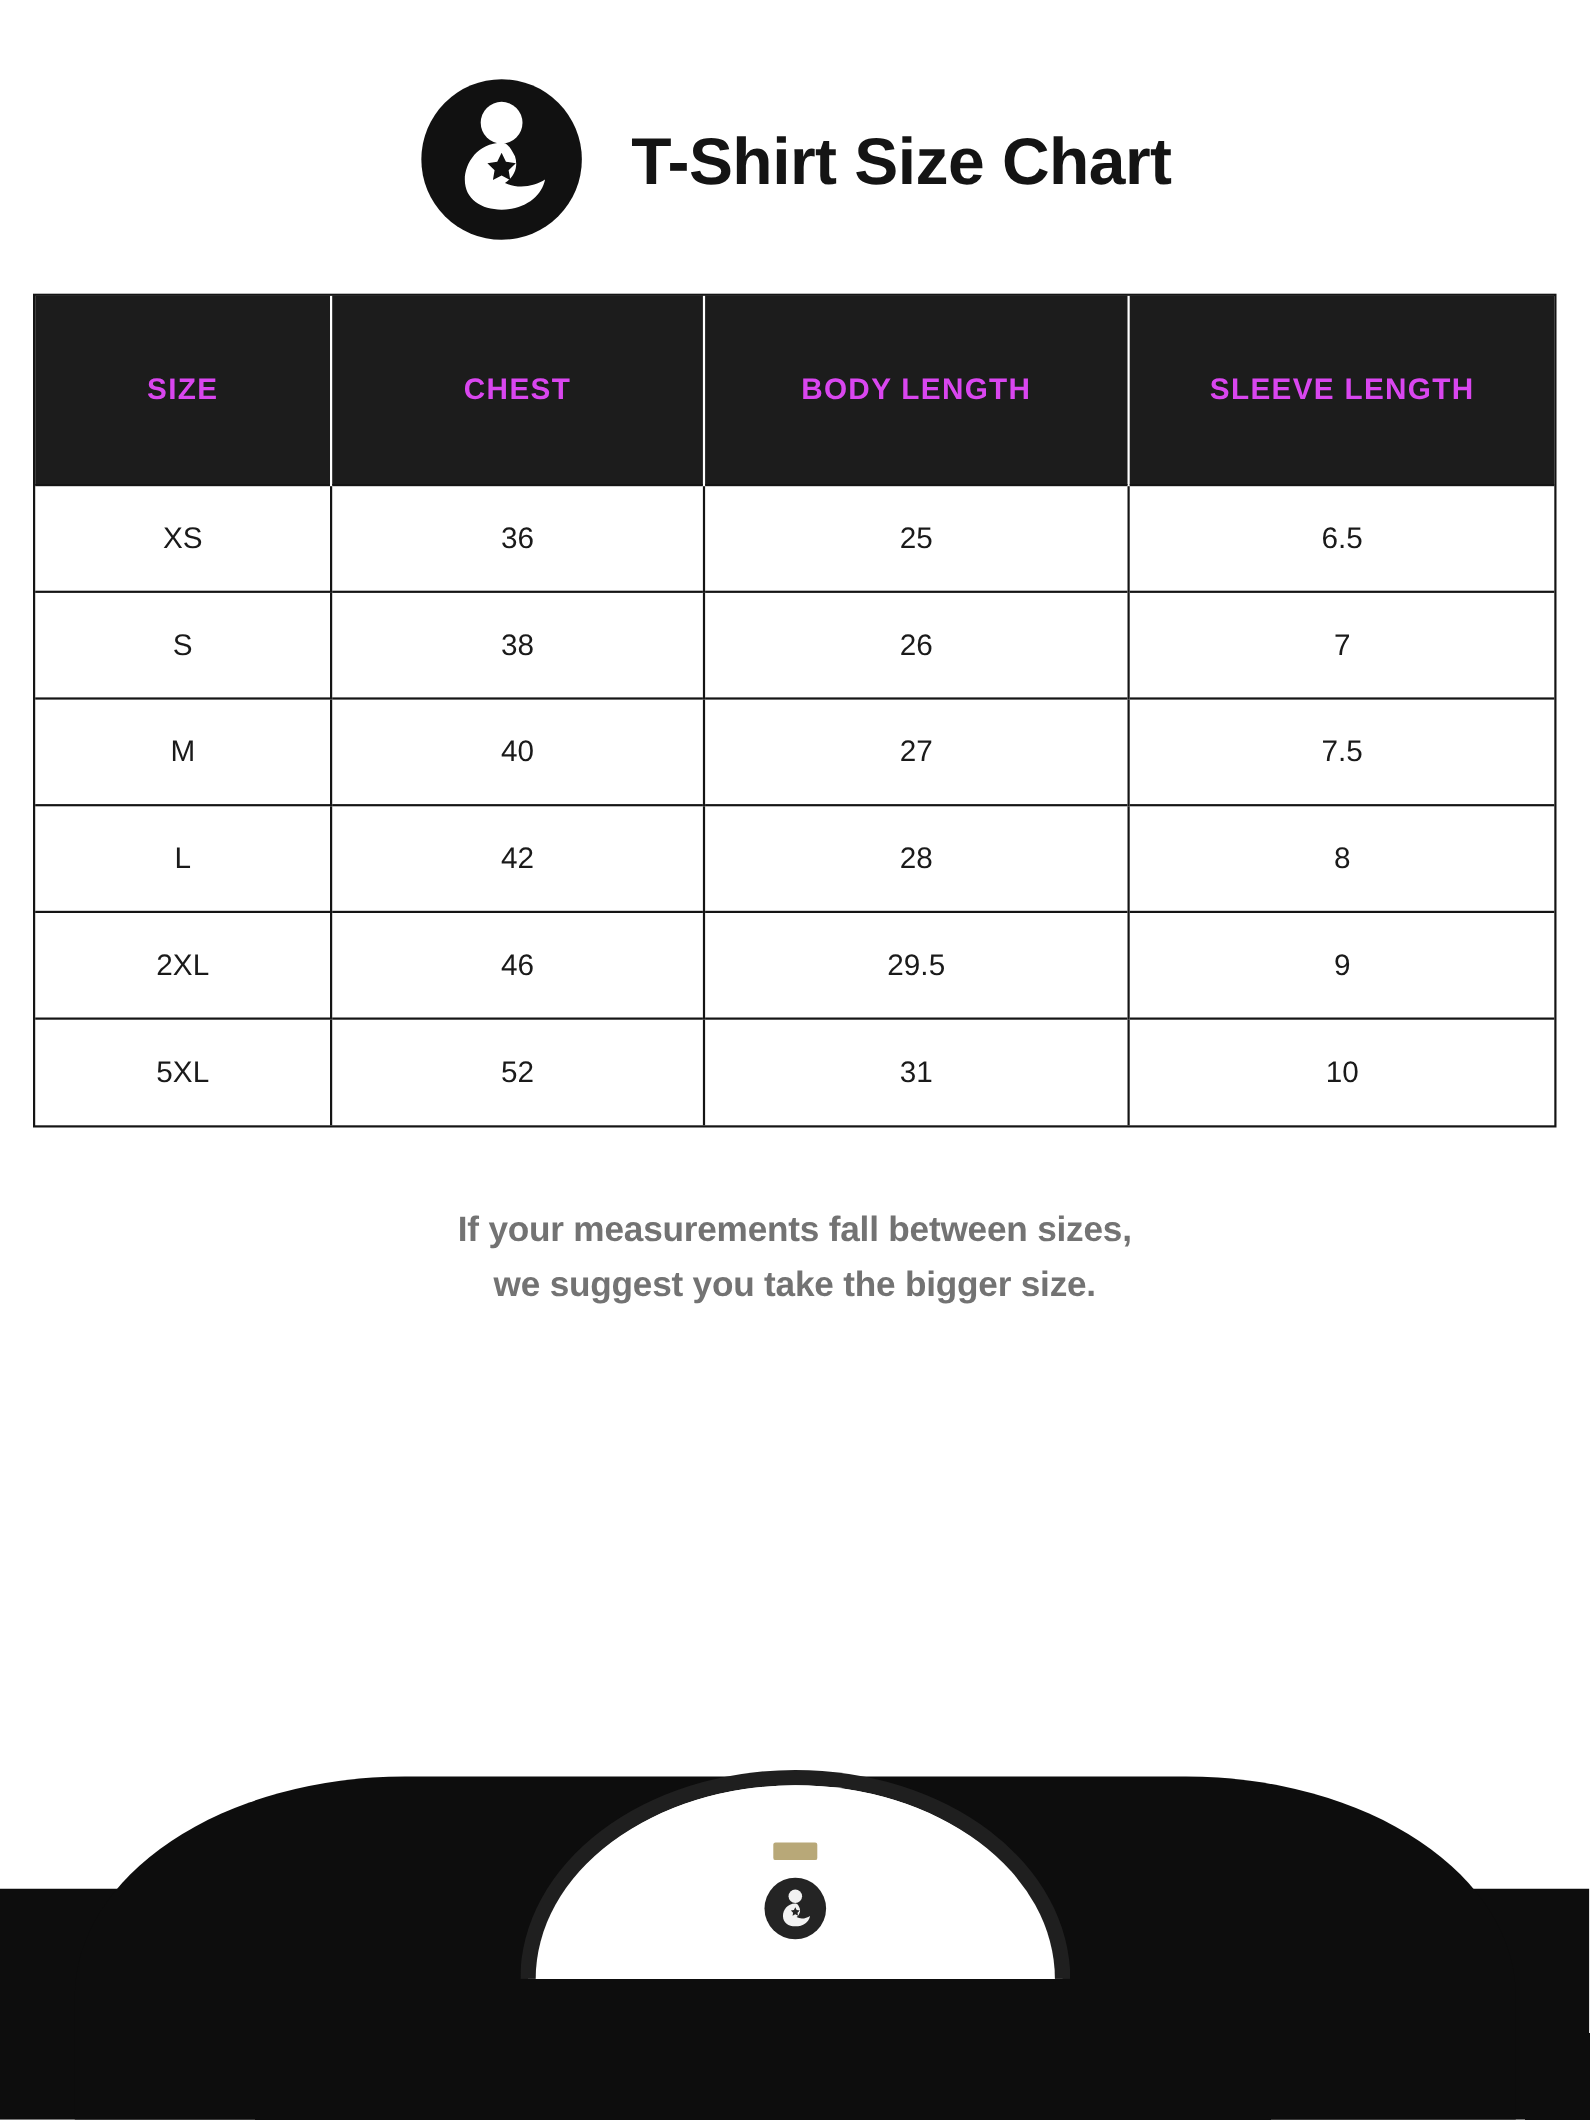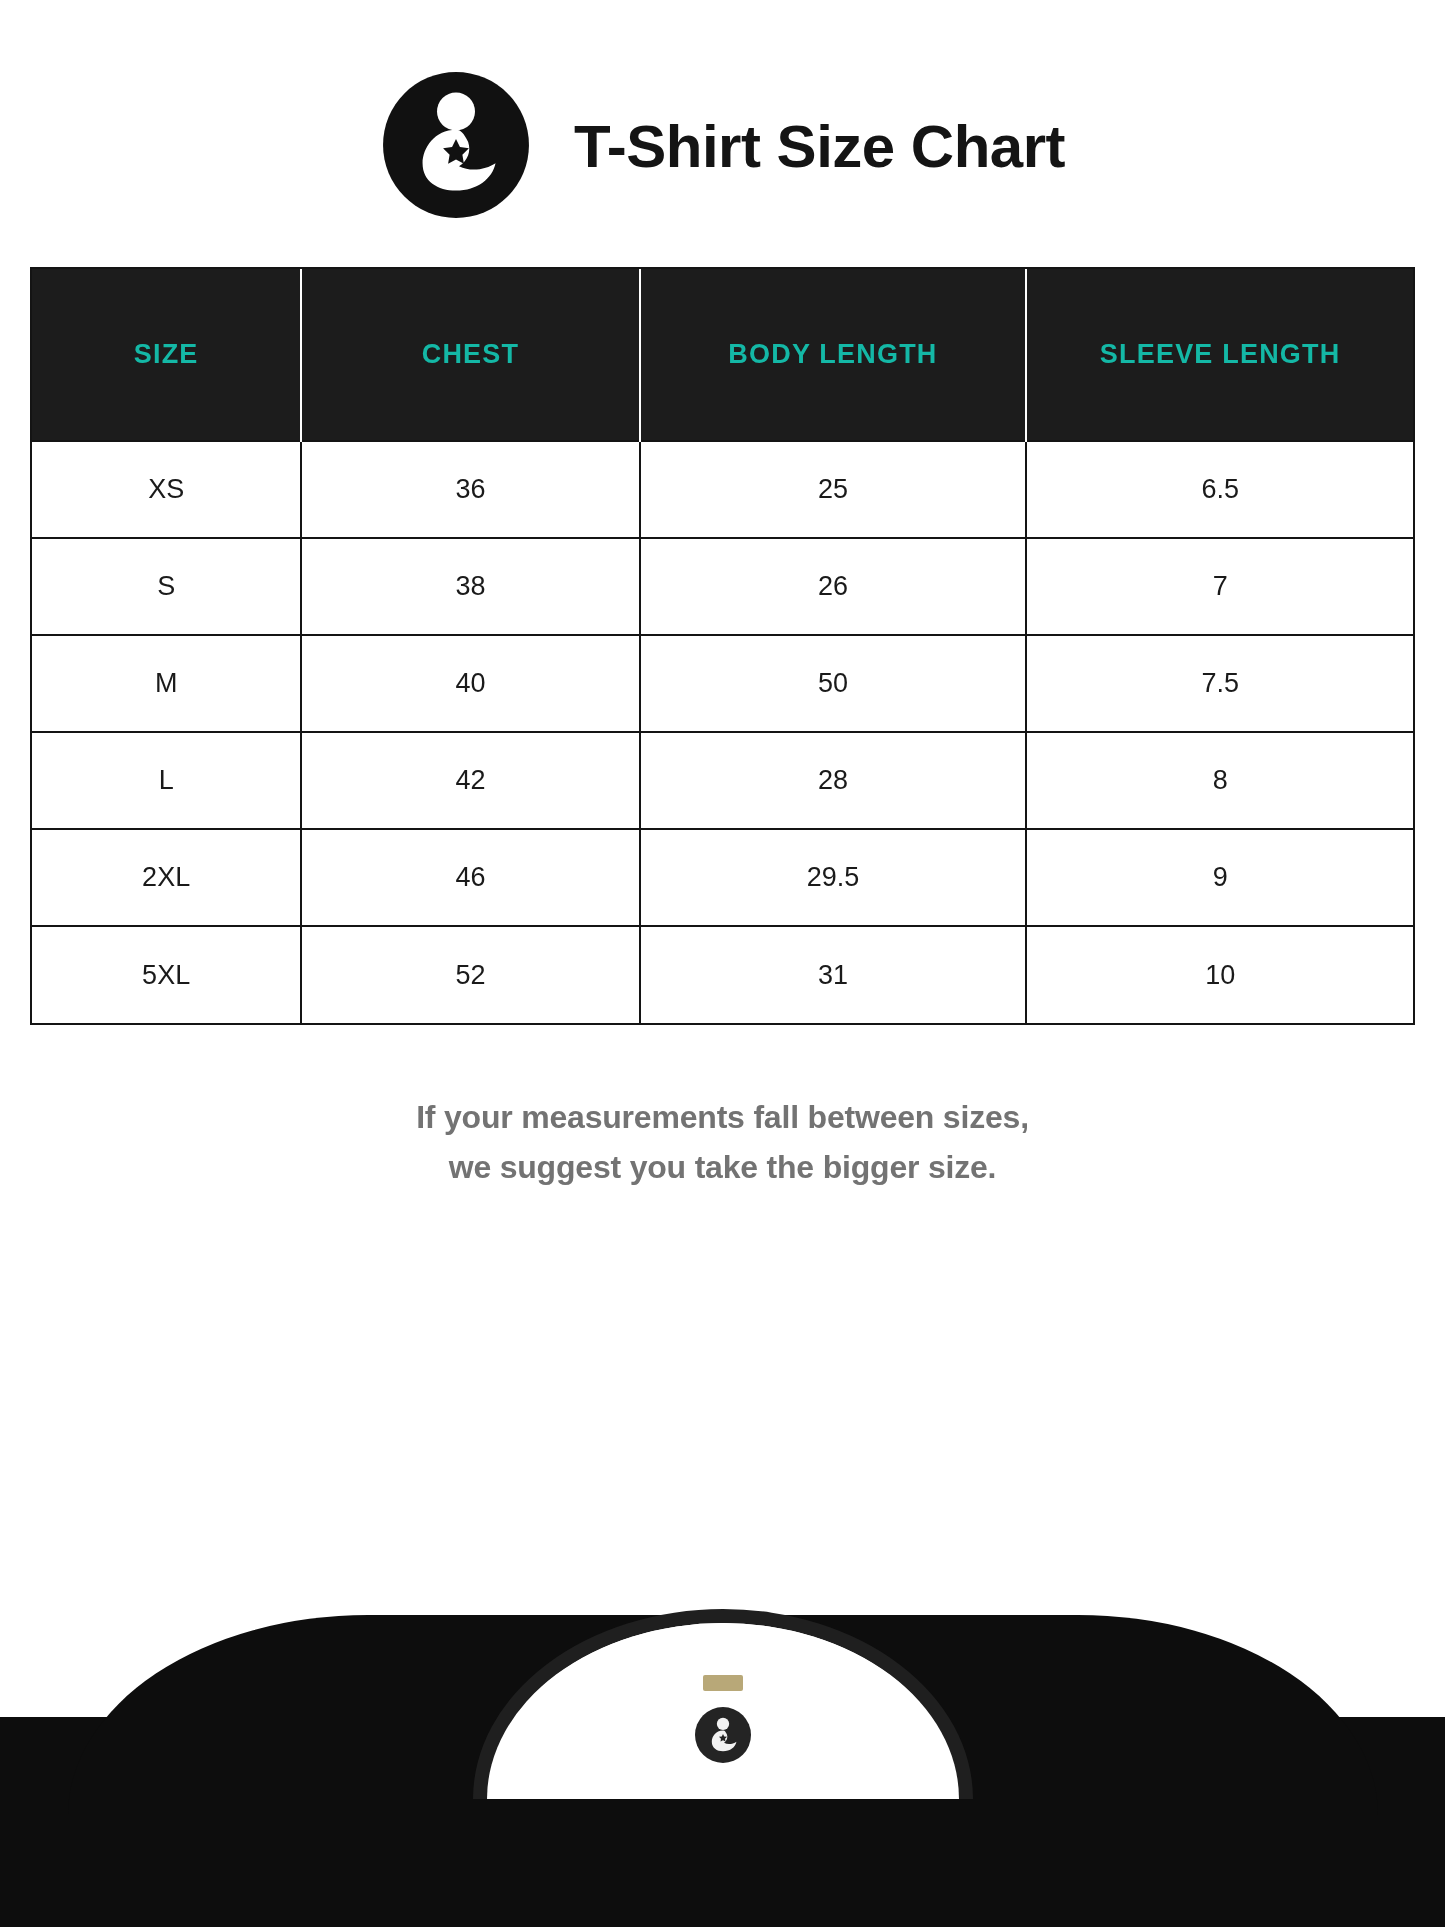--- a/index.html
+++ b/index.html
@@ -47,21 +47,21 @@
     margin: 36px 30px 0 30px;
     border: 2px solid #141414;
   }
   table.size-chart {
     width: 100%;
     border-collapse: collapse;
     table-layout: fixed;
   }
   table.size-chart thead th {
     background: #1c1c1c;
-    color: #14b8a6;
+    color: #d946ef;
     font-size: 27px;
     font-weight: bold;
     letter-spacing: 1.2px;
     height: 172px;
     vertical-align: middle;
     text-align: center;
     border-right: 2px solid #ffffff;
     padding: 6px 4px;
     line-height: 1.3;
   }
@@ -214,21 +214,21 @@
       </tr>
       <tr>
         <td class="size-cell">S</td>
         <td>38</td>
         <td>26</td>
         <td>7</td>
       </tr>
       <tr>
         <td class="size-cell">M</td>
         <td>40</td>
-        <td>50</td>
+        <td>27</td>
         <td>7.5</td>
       </tr>
       <tr>
         <td class="size-cell">L</td>
         <td>42</td>
         <td>28</td>
         <td>8</td>
       </tr>
       <tr>
         <td class="size-cell">2XL</td>

